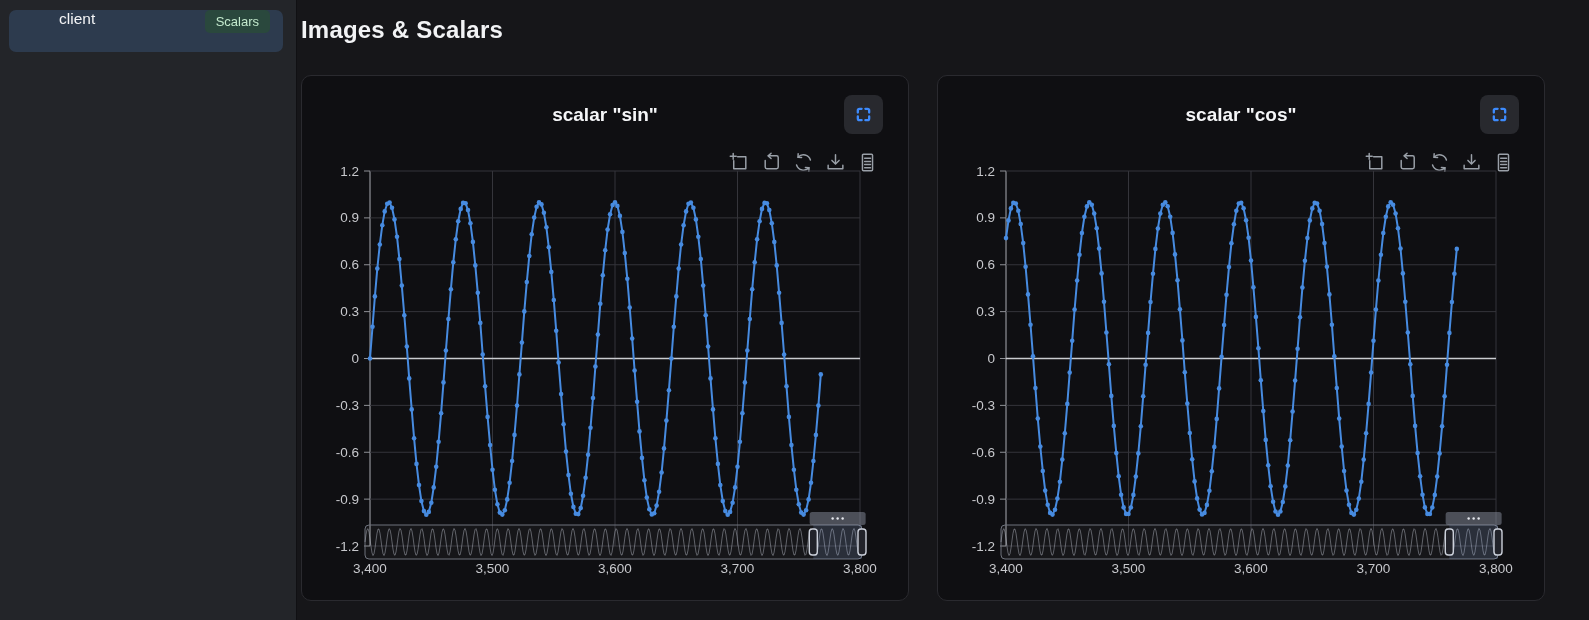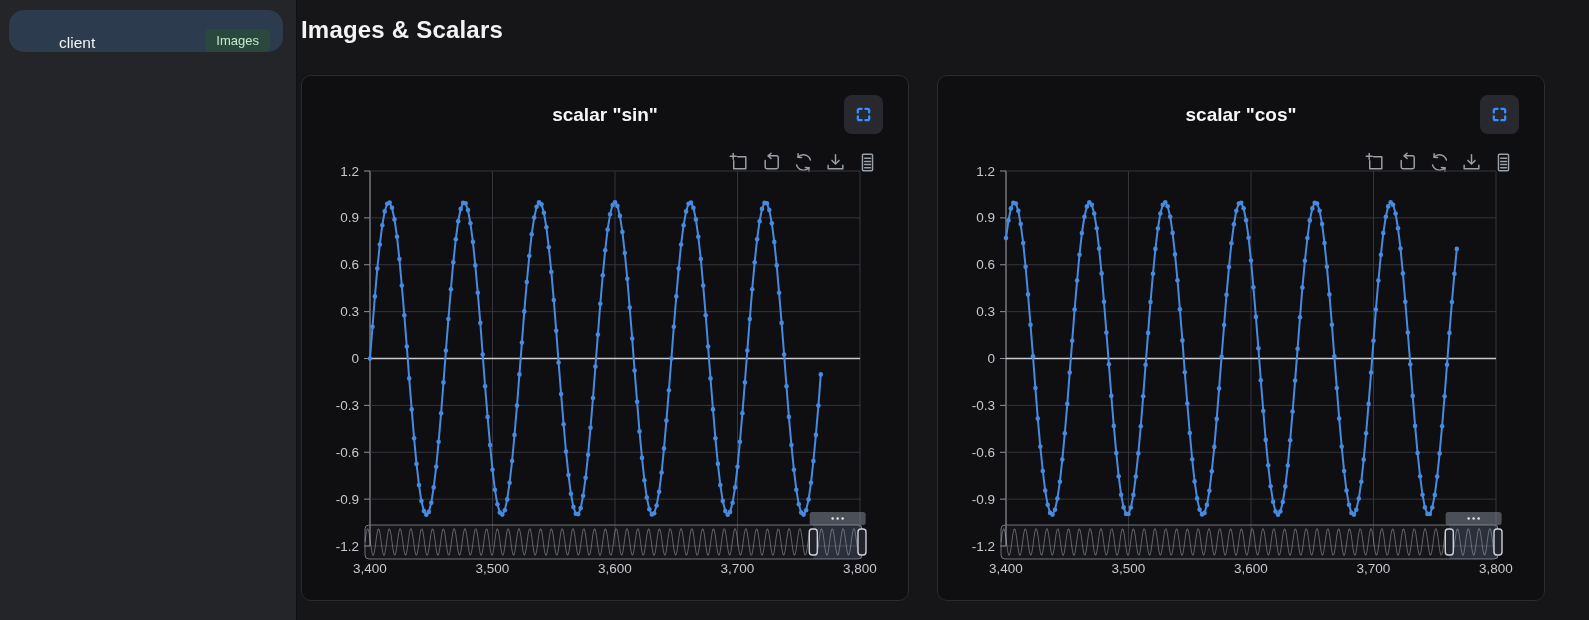--- a/index.html
+++ b/index.html
@@ -2,22 +2,22 @@
 <html><head>
 <meta charset="utf-8">
 <style>
   * { box-sizing: border-box; margin: 0; padding: 0; }
   html,body { width:1589px; height:620px; overflow:hidden; background:#161619;
     font-family:"Liberation Sans", sans-serif; color:#f2f3f5; }
   body { display:flex; }
 
   
   .sidebar { width:297px; height:100%; background:#232529; border-right:1px solid #101013; flex:none; }
-  .client-item { margin:10px 13px 0 9px; height:42px; background:#2d3b4e; border-radius:15px;
-    display:flex; align-items:flex-end; cursor:pointer; }
+  .client-item { margin:10px 13px 0 9px; height:42px; background:#2d3b4e; border-radius:7px;
+    display:flex; align-items:flex-start; cursor:pointer; }
   .client-label { font-size:15.5px; color:#f4f5f7; margin-left:50px; flex:1; }
   .status-badge { background:#2a483d; color:#c3e9cd; font-size:13px; padding:4px 11px;
     border-radius:5px; margin-right:13px; }
 
   
   .main { flex:1; padding:14px 30px 0 4px; }
   .page-title { font-size:24px; font-weight:700; line-height:32px; margin-bottom:29px; letter-spacing:.2px; }
   .cards { display:flex; gap:28px; }
 
   .card { position:relative; width:608px; height:526px; background:#0f0f12;
@@ -32,21 +32,21 @@
 
   .chart-svg { position:absolute; left:0; top:80px; }
   .tick { fill:#c7c8cc; font-size:13.5px; font-family:"Liberation Sans",sans-serif; }
 </style>
 </head>
 <body>
 
 <aside class="sidebar">
   <div class="client-item">
     <span class="client-label">client</span>
-    <span class="status-badge">Images</span>
+    <span class="status-badge">Scalars</span>
   </div>
 </aside>
 
 <main class="main">
   <h1 class="page-title">Images &amp; Scalars</h1>
   <div class="cards" id="cards">
   <section class="card">
     <div class="card-title">scalar "sin"</div>
     <div class="fullscreen-btn">
       <span style="display:flex;">

